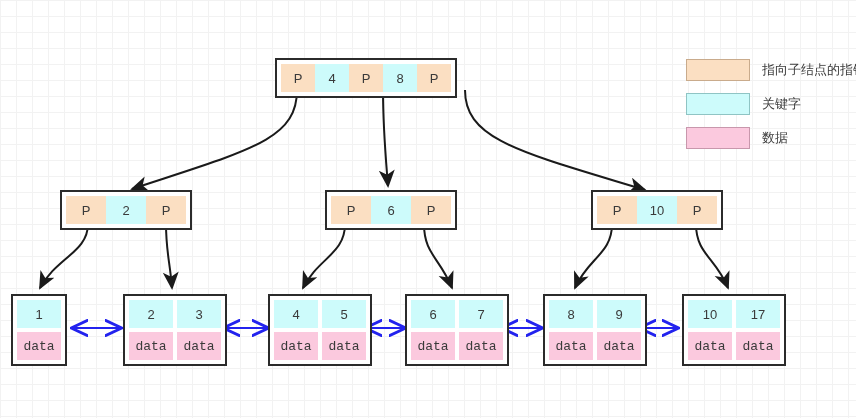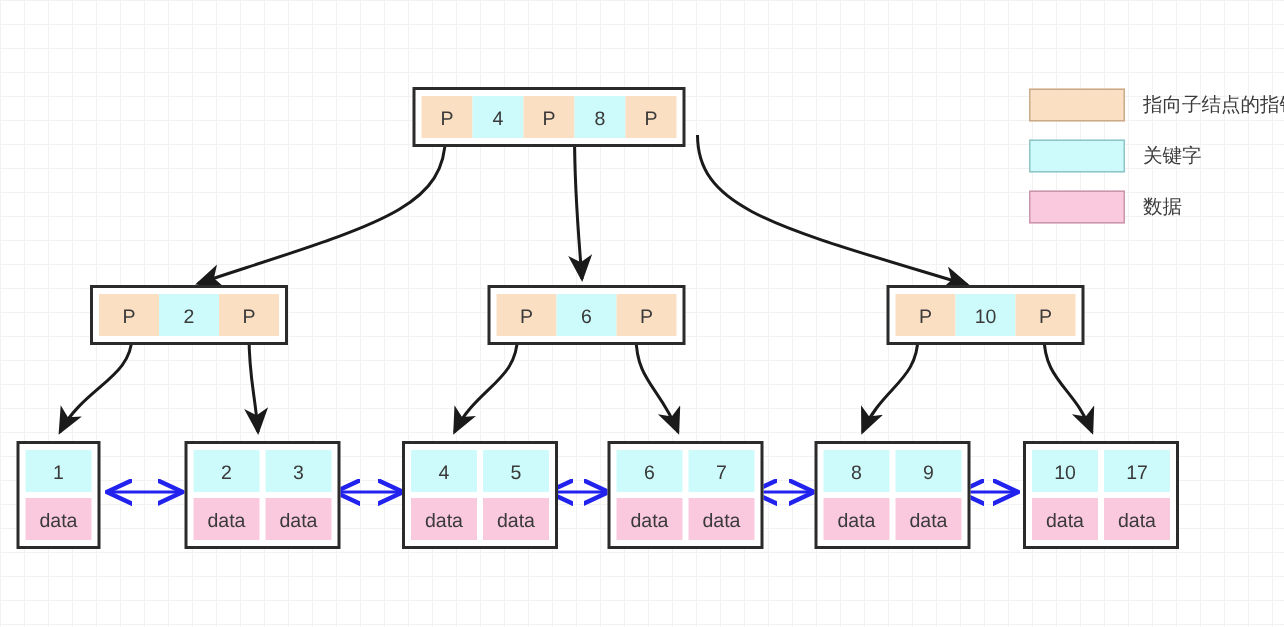--- a/index.html
+++ b/index.html
@@ -51,21 +51,21 @@
     box-sizing: border-box;
     display: flex;
     align-items: center;
     justify-content: center;
     font-size: 13px;
     color: #3a3a3a;
     line-height: 1;
   }
   .cell.ptr   { background: #fbdfc2; }
   .cell.key   { background: #cdfbfb; }
-  .cell.data  { background: #fbc9de; }
+  .cell.data  { background: #fbc9de; font-family: Liberation Mono, monospace; }
 
   
   .node.internal .cell { height: 28px; }
   .node.internal .cell.ptr { width: 34px; }
   .node.internal .cell.key { width: 34px; }
   .node.internal .cell.ptr.wide { width: 40px; }
   .node.internal .cell.key.wide { width: 40px; }
 
   
   .node.leaf {

